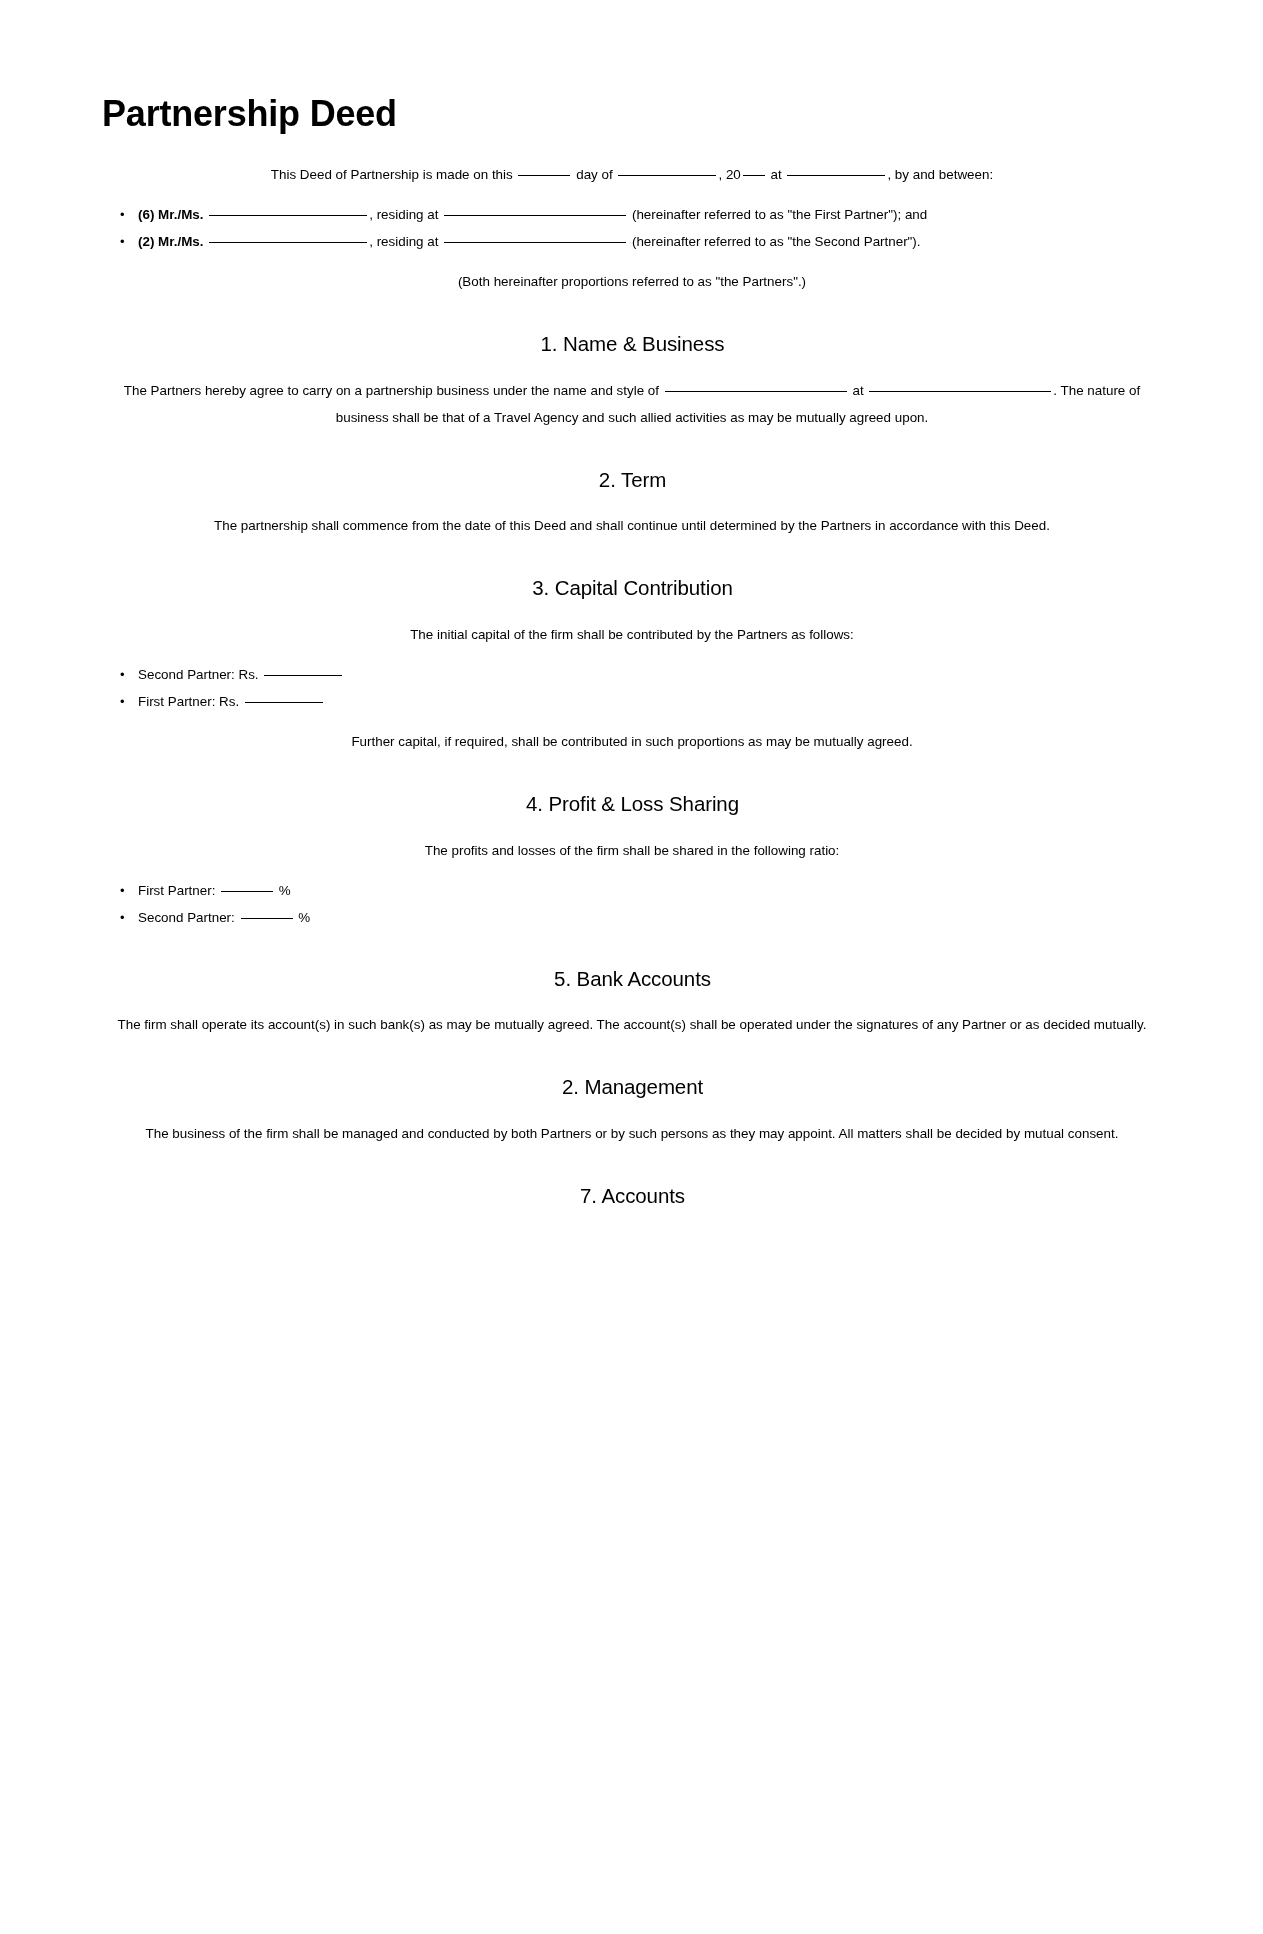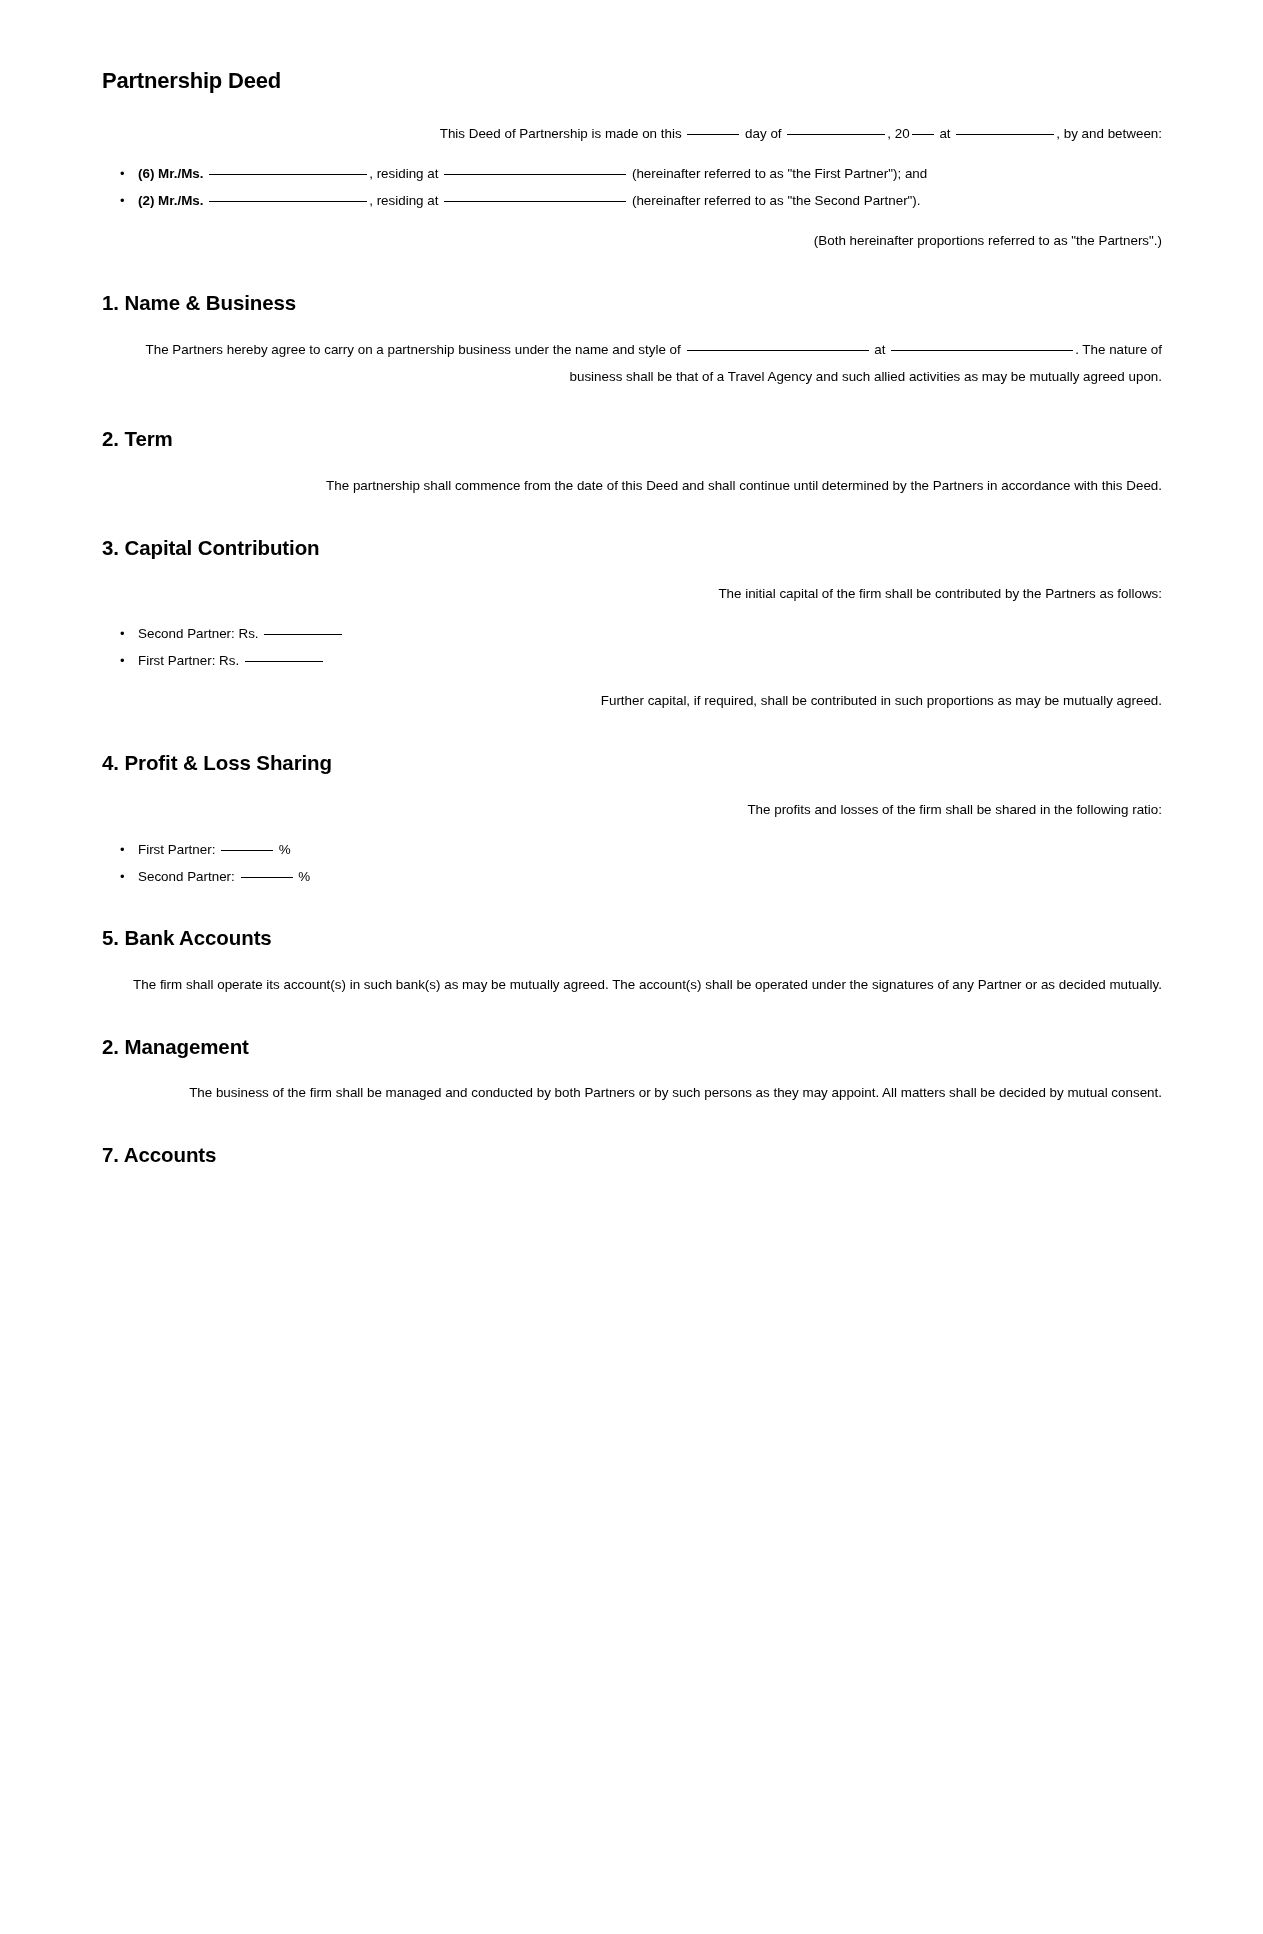--- a/index.html
+++ b/index.html
@@ -17,32 +17,32 @@
   }
   .page {
     width: 1263px;
     min-height: 1934px;
     background: #ffffff;
     box-sizing: border-box;
     padding: 62px 100px 40px 102px;
     position: relative;
   }
   .doc-title {
-    font-size: 22px;
+    font-size: 36px;
     font-weight: bold;
     line-height: 1.2;
-    margin: 6px 0 26px 0;
+    margin: 30px 0 26px 0;
     letter-spacing: -0.2px;
   }
   p.para {
     font-size: 13.4px;
     line-height: 27px;
     margin: 0 0 14px 0;
     max-width: 1060px;
-    text-align: right;
+    text-align: center;
   }
   ul.bullets {
     margin: 6px 0 14px 0;
     padding-left: 34px;
     list-style: none;
   }
   ul.bullets > li {
     font-size: 13.4px;
     line-height: 25px;
     margin: 0 0 2px 0;
@@ -52,24 +52,25 @@
   ul.bullets > li::before {
     content: "\2022";
     position: absolute;
     left: -16px;
     top: 0;
     font-size: 13px;
     line-height: 25px;
   }
   h2.section {
     font-size: 20.5px;
-    font-weight: bold;
+    font-weight: normal;
     line-height: 1.25;
     margin: 36px 0 20px 0;
     letter-spacing: -0.1px;
+    text-align: center;
   }
   .strong {
     font-weight: bold;
   }
   
   .blank {
     display: inline-block;
     border-bottom: 1.6px solid #000;
     vertical-align: baseline;
     position: relative;

